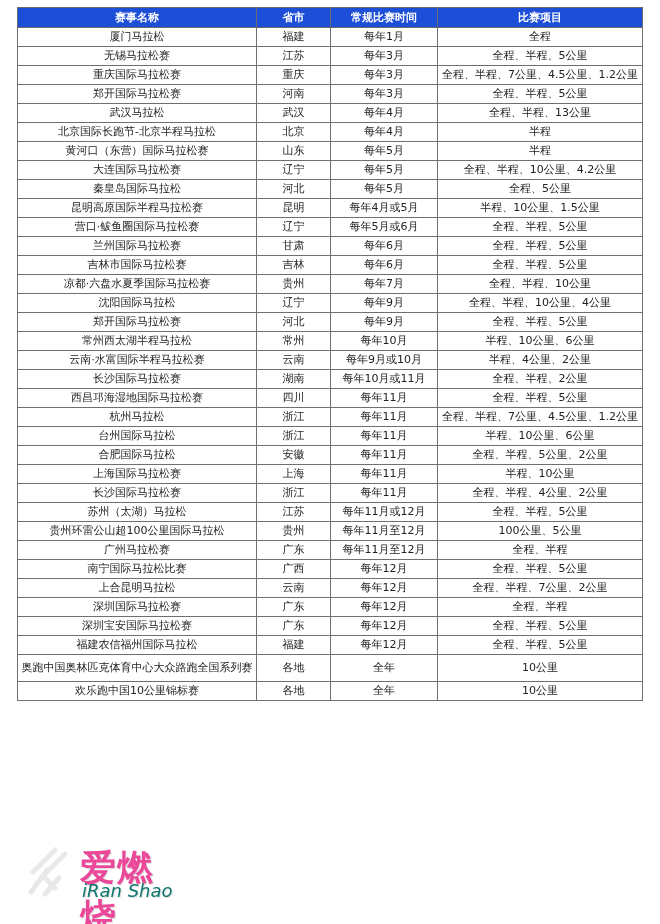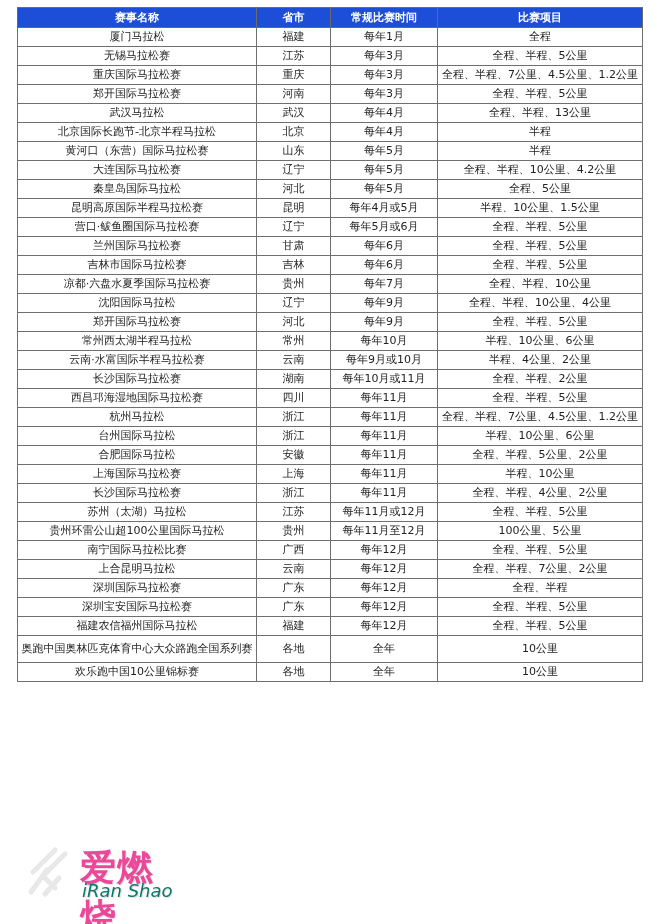--- a/index.html
+++ b/index.html
@@ -195,20 +195,26 @@
         <td>每年11月或12月</td>
         <td>全程、半程、5公里</td>
       </tr>
       <tr>
         <td>贵州环雷公山超100公里国际马拉松</td>
         <td>贵州</td>
         <td>每年11月至12月</td>
         <td>100公里、5公里</td>
       </tr>
       <tr>
+        <td>广州马拉松赛</td>
+        <td>广东</td>
+        <td>每年11月至12月</td>
+        <td>全程、半程</td>
+      </tr>
+      <tr>
         <td>南宁国际马拉松比赛</td>
         <td>广西</td>
         <td>每年12月</td>
         <td>全程、半程、5公里</td>
       </tr>
       <tr>
         <td>上合昆明马拉松</td>
         <td>云南</td>
         <td>每年12月</td>
         <td>全程、半程、7公里、2公里</td>

